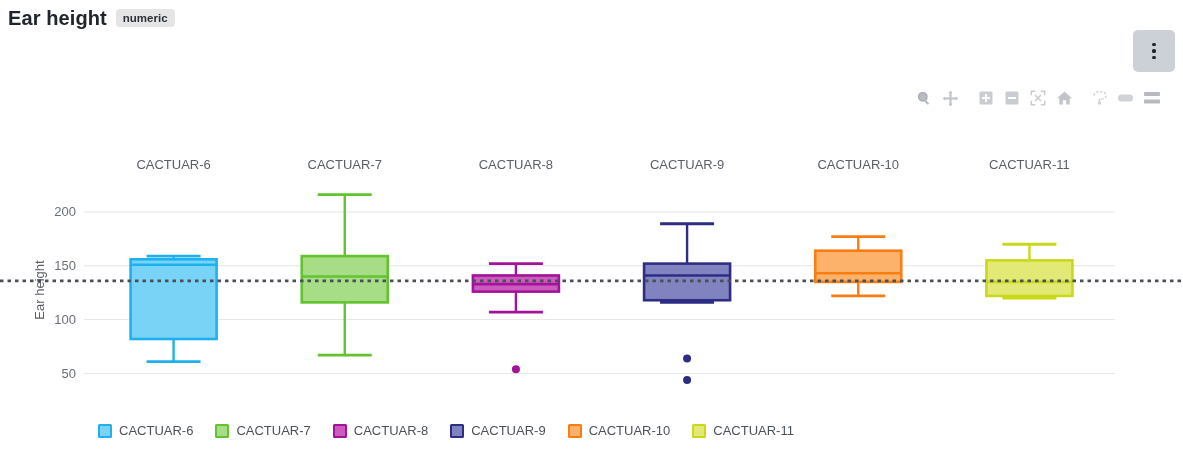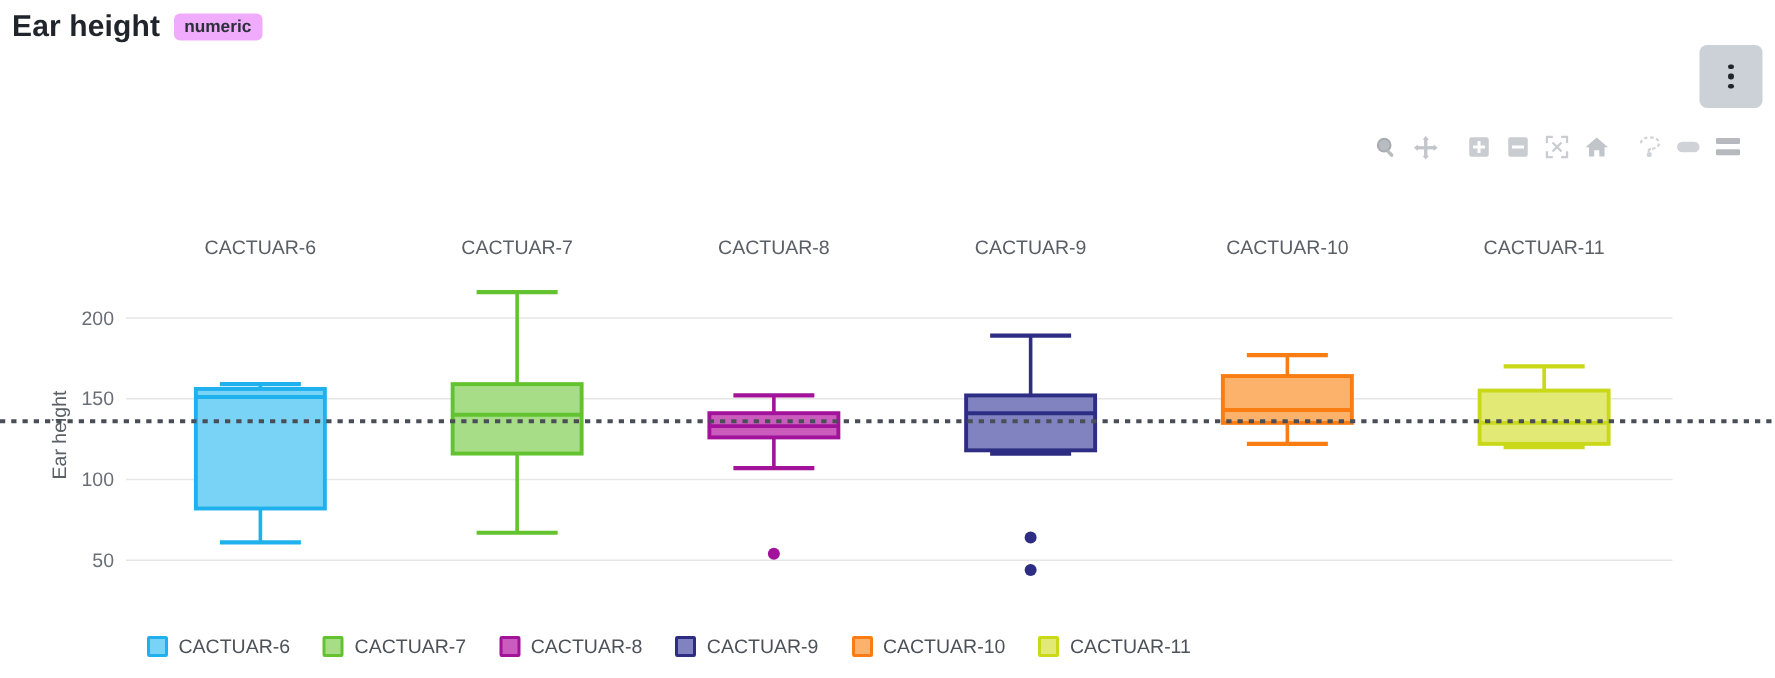--- a/index.html
+++ b/index.html
@@ -13,21 +13,21 @@
   .page { position: relative; width: 1183px; height: 452px; background:#fff; }
 
   
   .header { position:absolute; left:0; top:0; width:1183px; height:44px; }
   .title-row { position:absolute; left:8px; top:6px; display:flex; align-items:center; gap:9px; }
   .page-title {
     font-size:20px; font-weight:700; color:#20252b; letter-spacing:0.1px;
     line-height:24px;
   }
   .badge {
-    background:#f0abfc; color:#2b3138; font-size:11.5px; font-weight:700;
+    background:#e5e5e5; color:#2b3138; font-size:11.5px; font-weight:700;
     padding:2.5px 7px 3px; border-radius:4px; line-height:12px;
   }
 
   .kebab-btn {
     position:absolute; left:1133px; top:30px; width:42px; height:42px;
     background:#ccd1d7; border:none; border-radius:5px;
     display:flex; align-items:center; justify-content:center;
     cursor:pointer; padding:0;
   }
   .kebab-dots { display:flex; flex-direction:column; gap:3px; align-items:center; }

